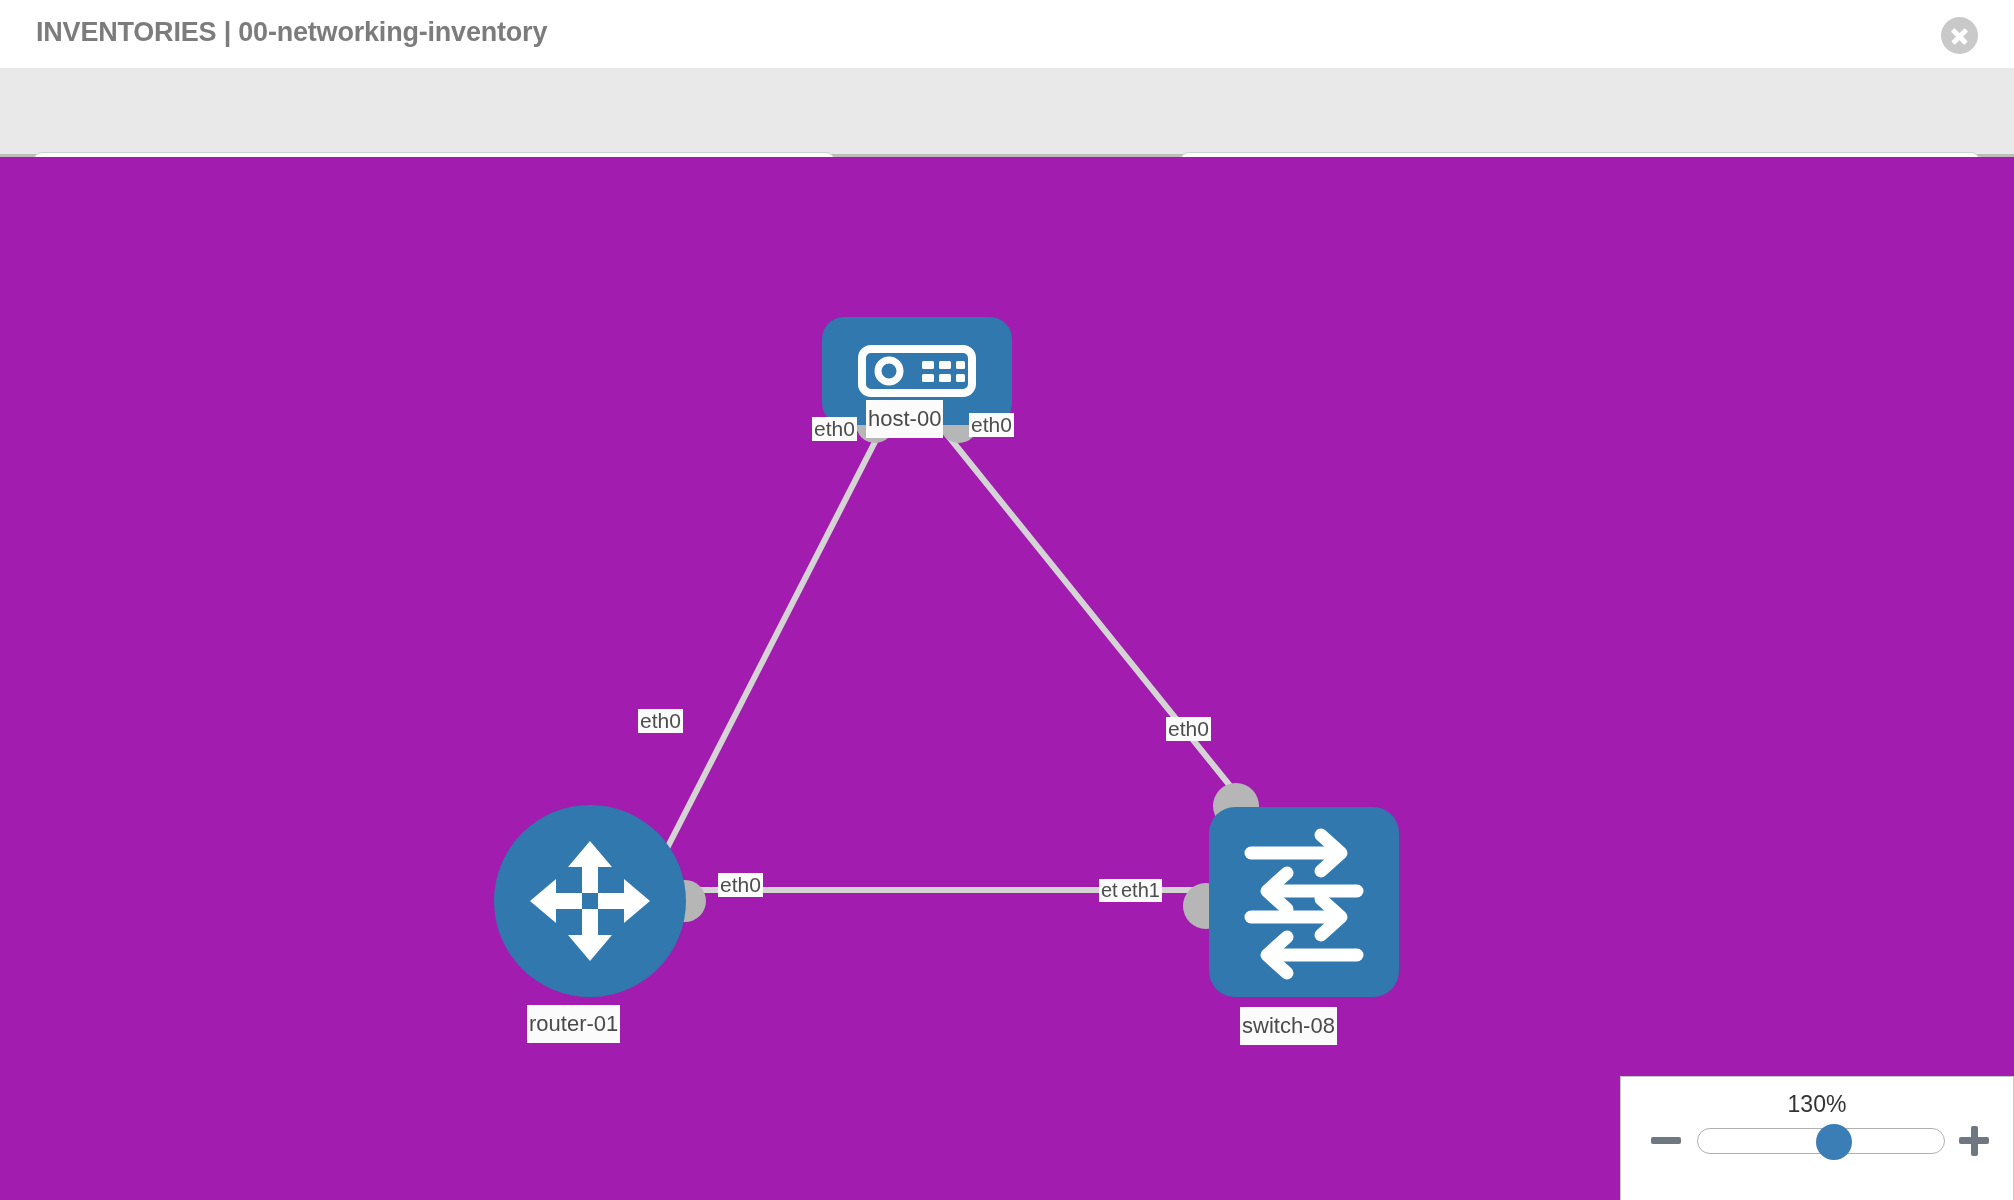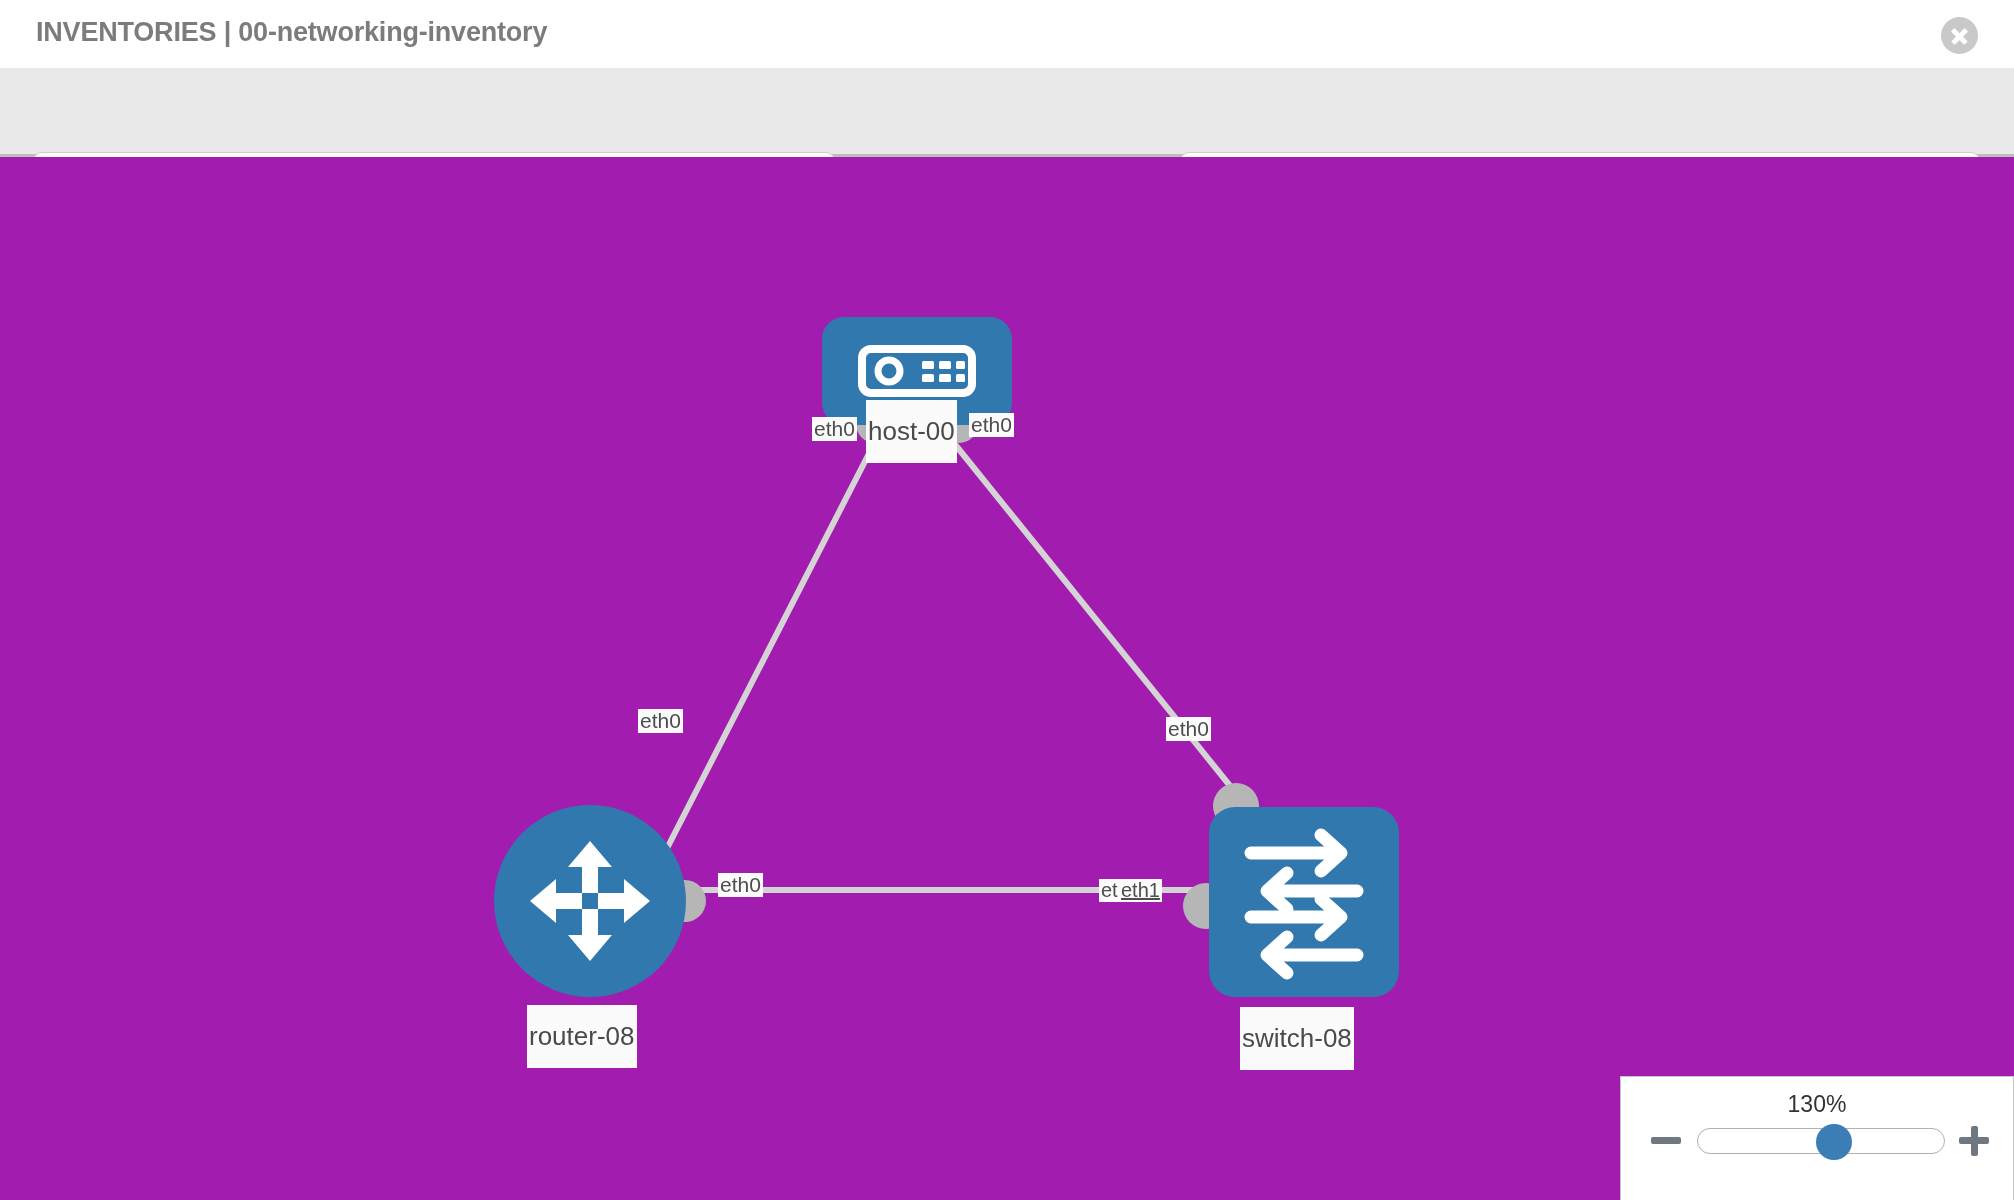--- a/index.html
+++ b/index.html
@@ -71,22 +71,22 @@
     background: #a21caf; overflow: hidden;
   }
   .topology-svg { position: absolute; left: 0; top: 0; }
 
   .node { position: absolute; }
   .node-shape {
     position: absolute; background: #3078ad;
   }
   .node-label {
     position: absolute; white-space: nowrap;
-    font-size: 26px; color: #4a4a4a;
-    background: #fbfbfb; padding: 16px 2px;
+    font-size: 22px; color: #4a4a4a;
+    background: #fbfbfb; padding: 6px 2px;
   }
   .iface-label {
     position: absolute; white-space: nowrap;
     font-size: 21px; color: #4d4d4d;
     background: #fbfbfb; padding: 0 2px;
   }
   .iface-label.small { font-size: 20px; }
   .connector {
     position: absolute; border-radius: 50%; background: #b6b6b6;
   }
@@ -224,21 +224,21 @@
 
             <path d="M96 156 L74 130 L88 130 L88 104 L104 104 L104 130 L118 130 Z"></path>
 
             <path d="M36 96 L62 74 L62 88 L88 88 L88 104 L62 104 L62 118 Z" transform="translate(0,0)"></path>
             <path d="M156 96 L130 118 L130 104 L104 104 L104 88 L130 88 L130 74 Z"></path>
           </g>
         </svg>
       </div>
       <div class="iface-label" style="left:144px; top:-96px;">eth0</div>
       <div class="iface-label" style="left:224px; top:68px;">eth0</div>
-      <div class="node-label" style="left:33px; top:200px;">router-08</div>
+      <div class="node-label" style="left:33px; top:200px;">router-01</div>
     </div>
 
     <div class="node" id="switch-node">
       <div class="connector" style="left:4px; top:-24px; width:46px; height:46px;"></div>
       <div class="connector" style="left:-26px; top:76px; width:46px; height:46px;"></div>
       <div class="node-shape" id="switch-shape">
         <svg width="190" height="190" viewBox="0 0 190 190" aria-hidden="true">
           <g fill="none" stroke="#ffffff" stroke-width="13" stroke-linecap="round" stroke-linejoin="round">
             <path d="M42 46 H130"></path>
             <path d="M112 28 L132 46 L112 64"></path>
@@ -246,21 +246,21 @@
             <path d="M78 66 L58 84 L78 102"></path>
             <path d="M42 110 H130"></path>
             <path d="M112 92 L132 110 L112 128"></path>
             <path d="M148 148 H60"></path>
             <path d="M78 130 L58 148 L78 166"></path>
           </g>
         </svg>
       </div>
       <div class="iface-label" style="left:-43px; top:-90px;">eth0</div>
       <div class="iface-label small" style="left:-110px; top:72px;">eth</div>
-      <div class="iface-label small" style="left:-90px; top:72px;text-decoration:underline;">eth1</div>
+      <div class="iface-label small" style="left:-90px; top:72px;">eth1</div>
       <div class="node-label" style="left:31px; top:200px;">switch-08</div>
     </div>
 
   </div>
 
   <div class="zoom-panel">
     <div class="zoom-value">130%</div>
     <div class="zoom-minus"></div>
     <div class="zoom-track">
       <div class="zoom-thumb"></div>

